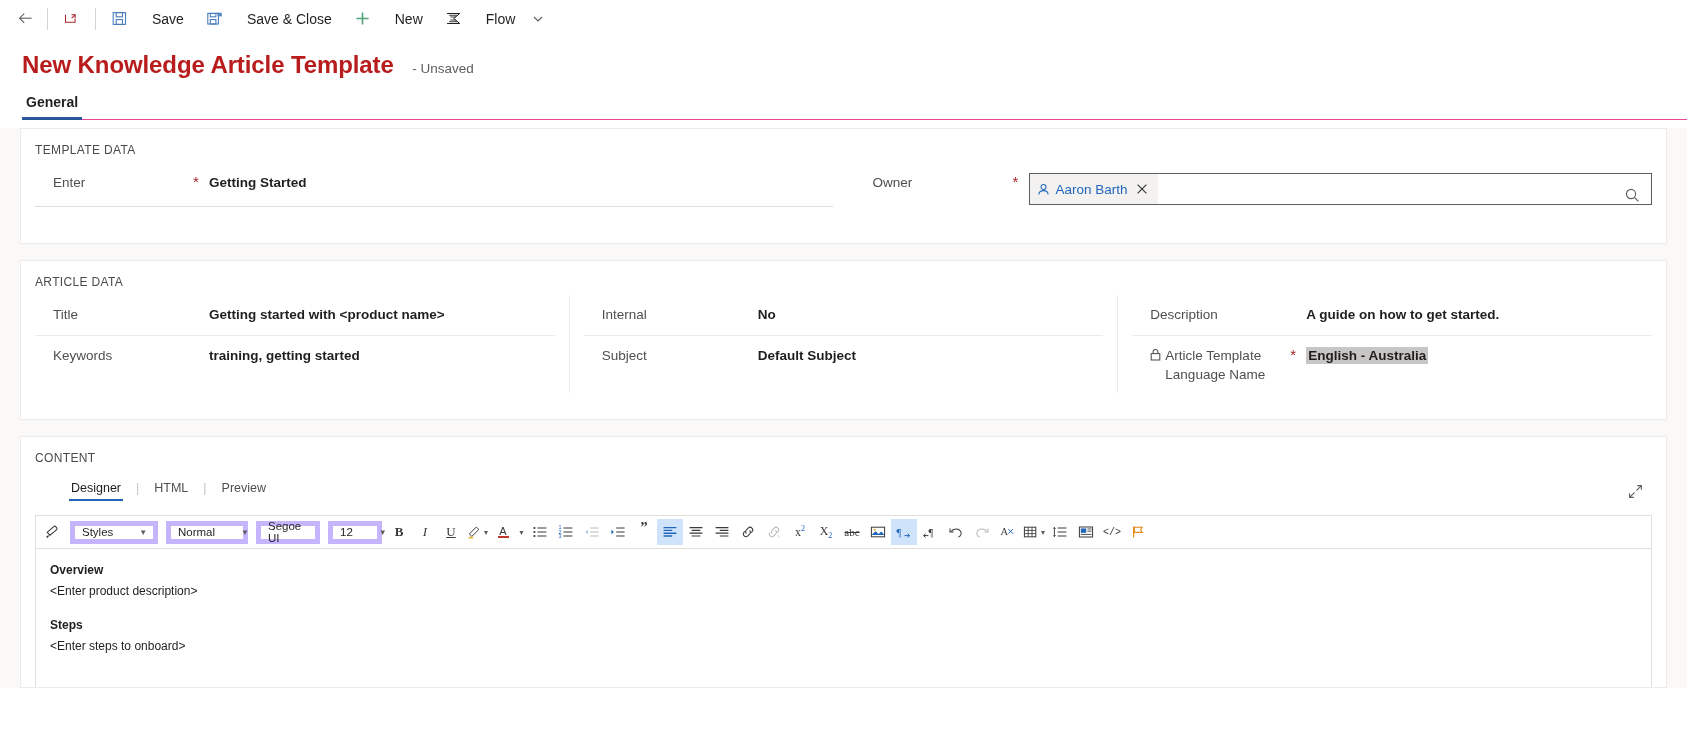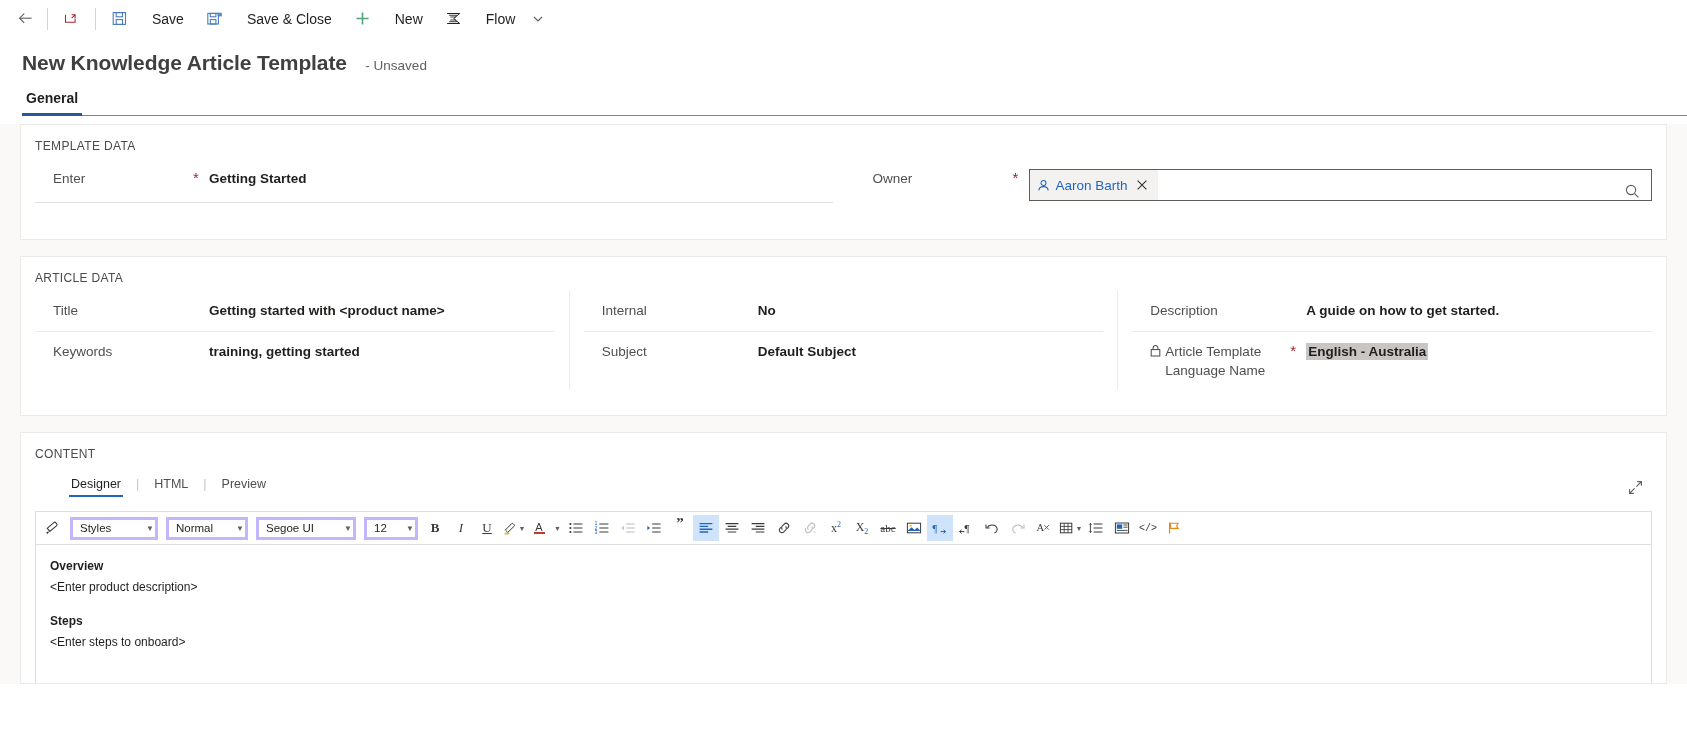--- a/index.html
+++ b/index.html
@@ -37,23 +37,23 @@
     height: 22px;
     background: #d6d4d2;
     margin: 0 4px;
   }
   .cmd-ico { display: flex; align-items: center; justify-content: center; width: 17px; height: 17px; }
   .cmd-chev { padding: 0 6px; font-size: 10px; color: #605e5c; cursor: pointer; }
 
   
   .titlewrap { padding: 14px 0 0 22px; }
   .rec-title {
-    font-size: 21px;
+    font-size: 24px;
     font-weight: 600;
-    color: #404040;
+    color: #b91c1c;
     letter-spacing: -0.1px;
   }
   .rec-unsaved {
     font-size: 13.5px;
     color: #605e5c;
     font-weight: 400;
     margin-left: 14px;
   }
   .tabstrip {
     margin-top: 15px;
@@ -230,33 +230,34 @@
     color: #3b3a39;
     flex: 0 0 auto;
   }
   .tb-btn.on { background: #cfe4fa; }
   .tb-btn.off { opacity: 0.35; cursor: default; }
   .tb-sel {
     display: flex;
     align-items: center;
     justify-content: space-between;
     height: 23px;
-    border: 3px solid #c4b5fd;
+    border: 5px solid #c4b5fd;
     background: #fff;
     font-size: 11.5px;
     color: #201f1e;
     margin: 0 4px;
-    padding: 0 1px 0 7px;
+    padding: 0 12px 0 7px;
     cursor: pointer;
     flex: 0 0 auto;
+    gap: 16px;
   }
   .tb-sel .cv { font-size: 8px; color: #605e5c; padding-left: 10px; }
   .tb-sel.w-styles { width: 88px; }
   .tb-sel.w-normal { width: 82px; }
-  .tb-sel.w-font { width: 100px; }
+  .tb-sel.w-font { width: 64px; }
   .tb-sel.w-size { width: 54px; }
 
   .rte-body {
     padding: 11px 14px 0 14px;
     font-size: 12px;
     color: #201f1e;
     line-height: 21px;
     height: 138px;
     overflow: hidden;
   }

